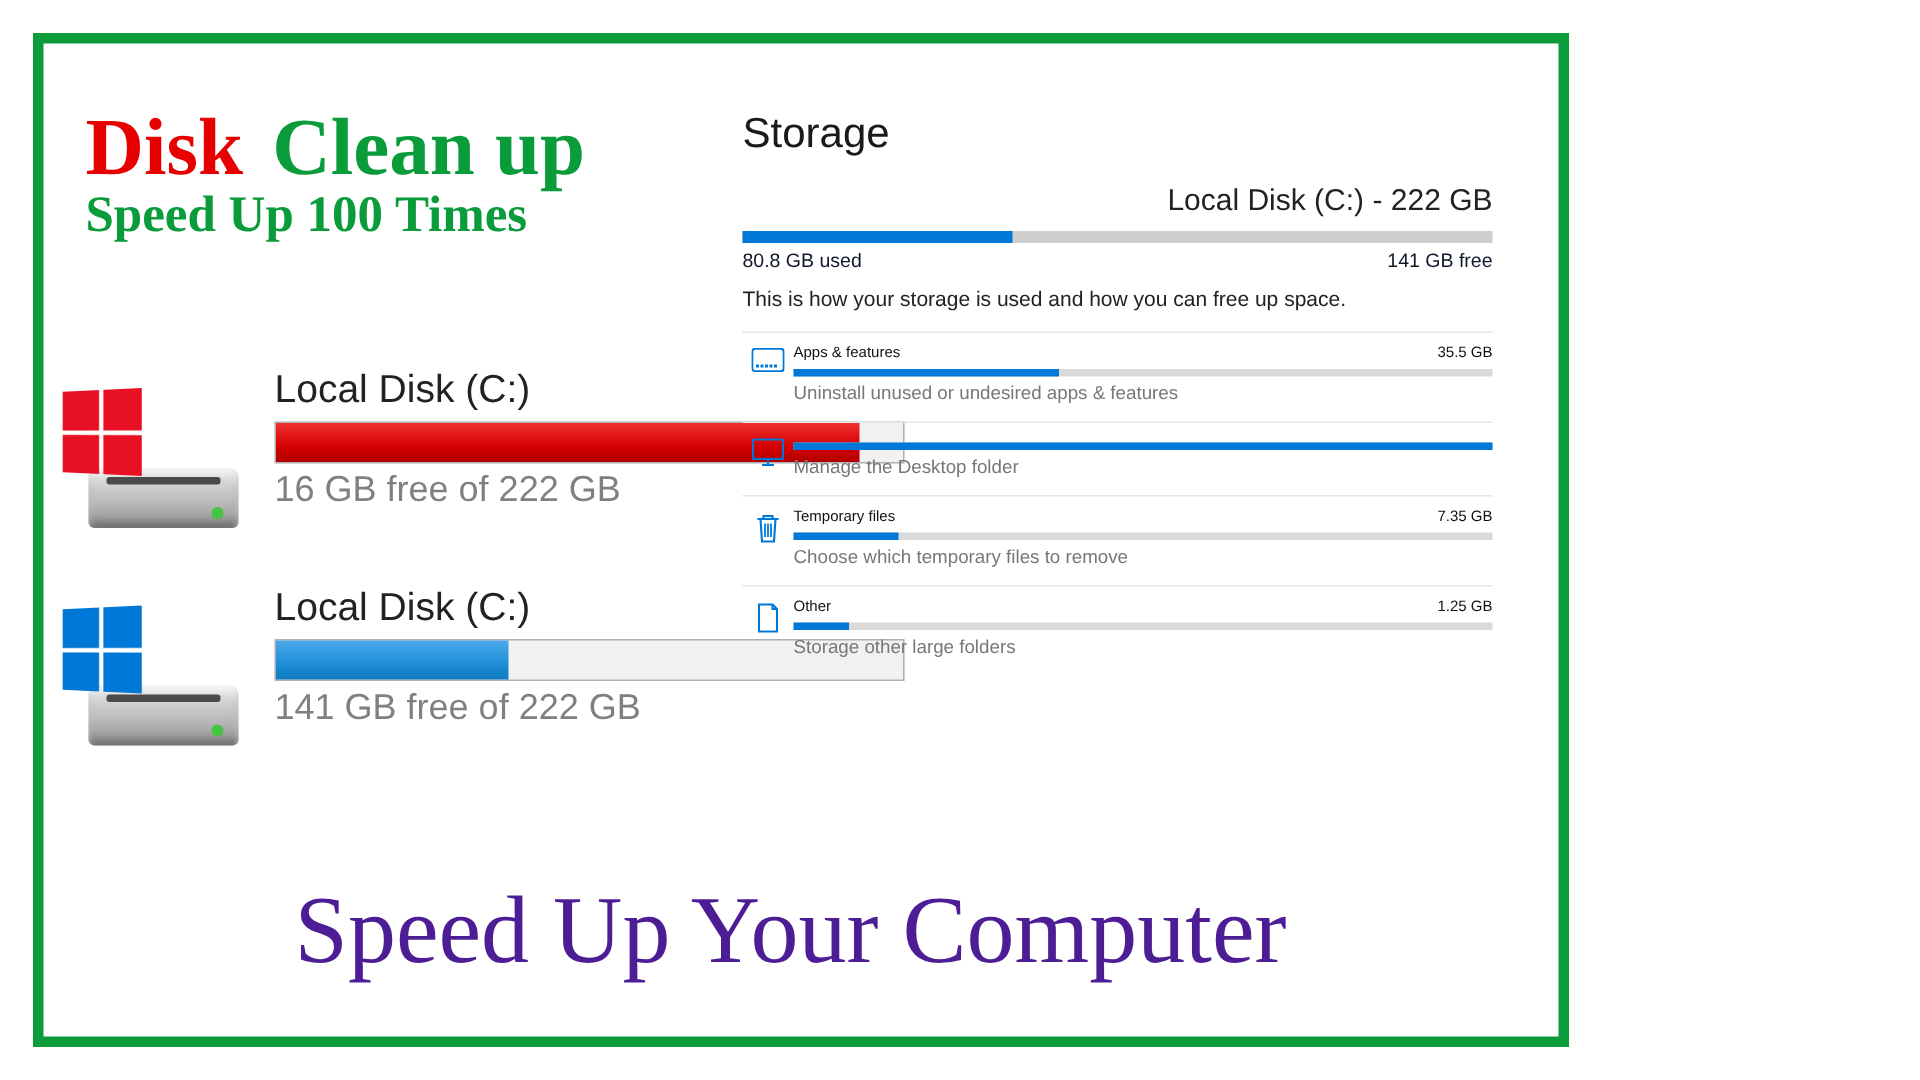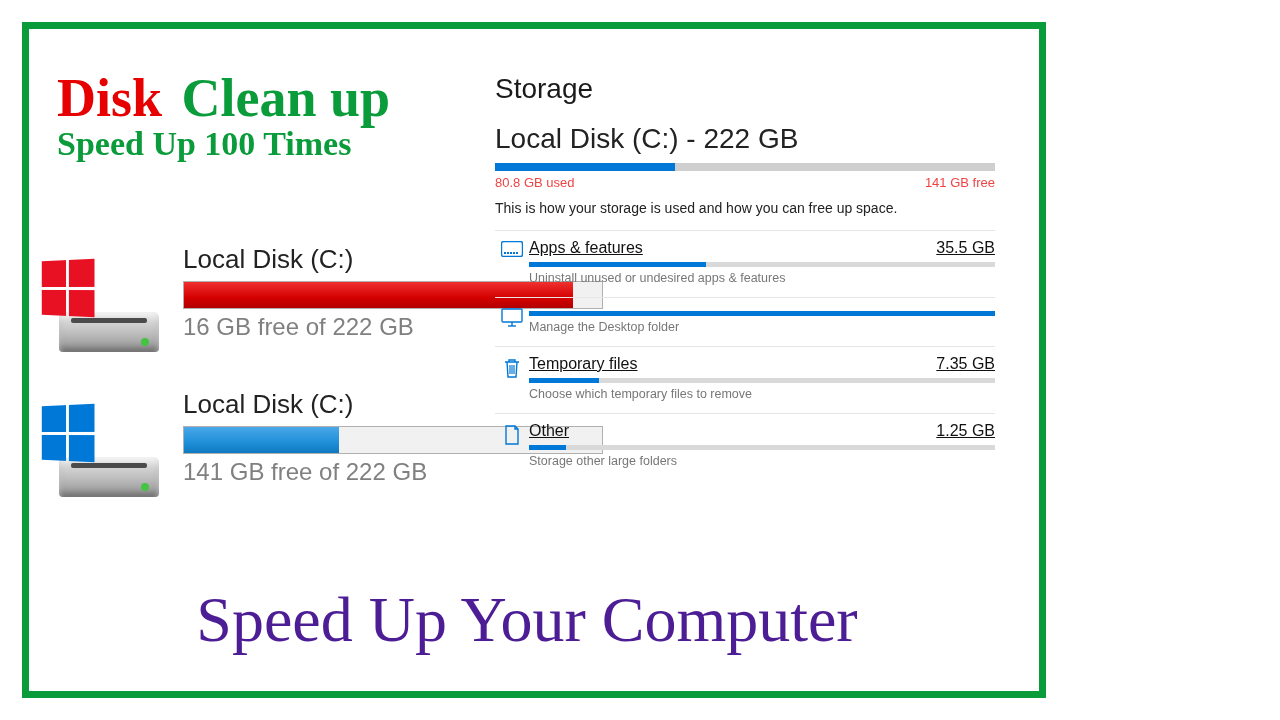--- a/index.html
+++ b/index.html
@@ -99,31 +99,31 @@
 
   
   .storage {
     position: absolute;
     right: 44px;
     top: 44px;
     width: 500px;
     color: #1a1a1a;
   }
   .storage h1 { font-size: 28px; font-weight: 400; margin-bottom: 18px; }
-  .storage-sub { font-size: 28px; font-weight: 400; margin-bottom: 8px; color: #222; }
+  .storage-sub { font-size: 20px; font-weight: 400; margin-bottom: 8px; color: #222; text-align: right; }
   .storage-bar { width: 100%; height: 8px; background: #cfcfcf; position: relative; margin-bottom: 4px; }
   .storage-bar-fill { position: absolute; left: 0; top: 0; bottom: 0; background: #0078d7; }
-  .storage-labels { display: flex; justify-content: space-between; font-size: 13px; color: #ef4444; margin-bottom: 10px; }
+  .storage-labels { display: flex; justify-content: space-between; font-size: 13px; color: #0f172a; margin-bottom: 10px; }
   .storage-desc { font-size: 14px; color: #222; margin-bottom: 14px; }
 
   .cat-row { display: flex; align-items: flex-start; padding: 8px 0 12px 0; border-top: 1px solid #e6e6e6; }
   .cat-row:first-of-type { border-top: 1px solid #e6e6e6; }
   .cat-icon { width: 34px; flex-shrink: 0; color: #0078d7; display:flex; justify-content:center; padding-top:2px; }
   .cat-body { flex: 1; }
-  .cat-top { display: flex; justify-content: space-between; font-size: 16px; color: #111; text-decoration: underline; }
+  .cat-top { display: flex; justify-content: space-between; font-size: 10px; color: #111; }
   .cat-bar { width: 100%; height: 5px; background: #d9d9d9; margin: 5px 0 4px 0; position: relative; }
   .cat-bar-fill { position: absolute; left: 0; top: 0; bottom: 0; background: #0078d7; }
   .cat-sub { font-size: 12.5px; color: #777; }
 
   svg { display: block; }
 </style>
 </head>
 <body>
 
 <div class="frame">

